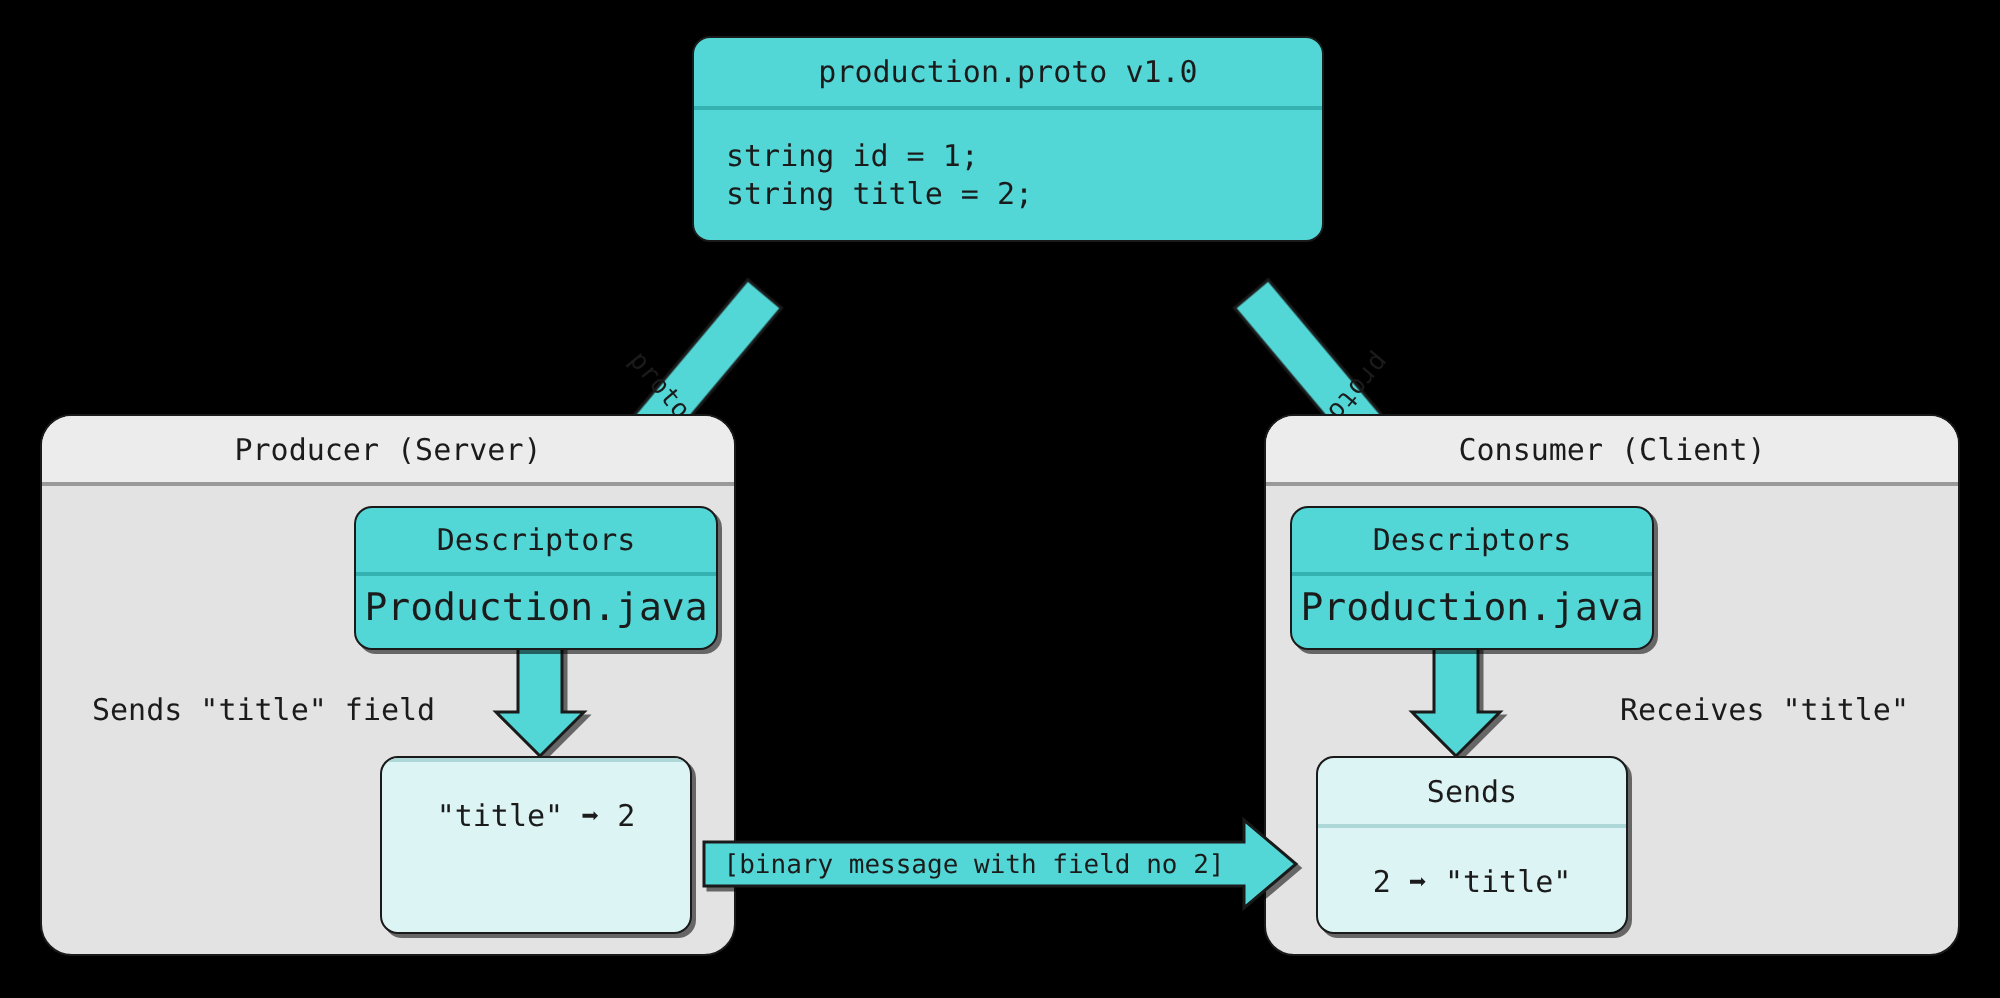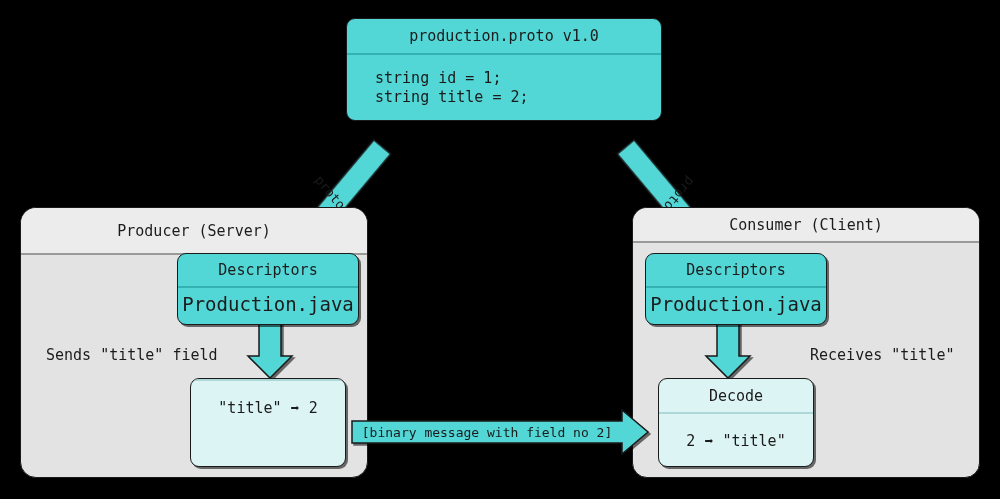--- a/index.html
+++ b/index.html
@@ -81,29 +81,29 @@
     color: #1b1b1b;
     white-space: pre;
     font-size: 15px;
   }
 
   
   #proto-node { left: 346px; top: 18px; width: 316px; height: 103px; }
   #proto-node .title { height: 34px; font-size: 15px; }
   #proto-node .body {
     height: 66px;
-    padding-left: 28px;
+    padding-left: 16px;
     font-size: 15px;
     line-height: 19px;
     align-items: center;
   }
 
   
   #producer-container { left: 20px; top: 207px; width: 348px; height: 271px; }
-  #producer-container .c-title { height: 45px; font-size: 15px; }
+  #producer-container .c-title { height: 33px; font-size: 15px; }
   #left-side-label { left: 46px; top: 346px; }
 
   
   #consumer-container { left: 632px; top: 207px; width: 348px; height: 271px; border-radius: 15px; }
   #consumer-container .c-title { height: 33px; font-size: 15px; }
   #right-side-label { left: 810px; top: 346px; }
 
   
   .descriptor { width: 182px; height: 72px; }
   .descriptor .title { height: 32px; font-size: 15px; }
@@ -200,18 +200,18 @@
     <div class="divider"></div>
     <div class="body">Production.java</div>
   </div>
 
   <div class="node cyan codec" id="encode-node">
     <div class="divider"></div>
     <div class="body">"title" ➡ 2</div>
   </div>
 
   <div class="node cyan codec" id="decode-node">
-    <div class="title">Decode</div>
+    <div class="title">Sends</div>
     <div class="divider"></div>
     <div class="body">2 ➡ "title"</div>
   </div>
 
 </div>
 
 </body></html>

